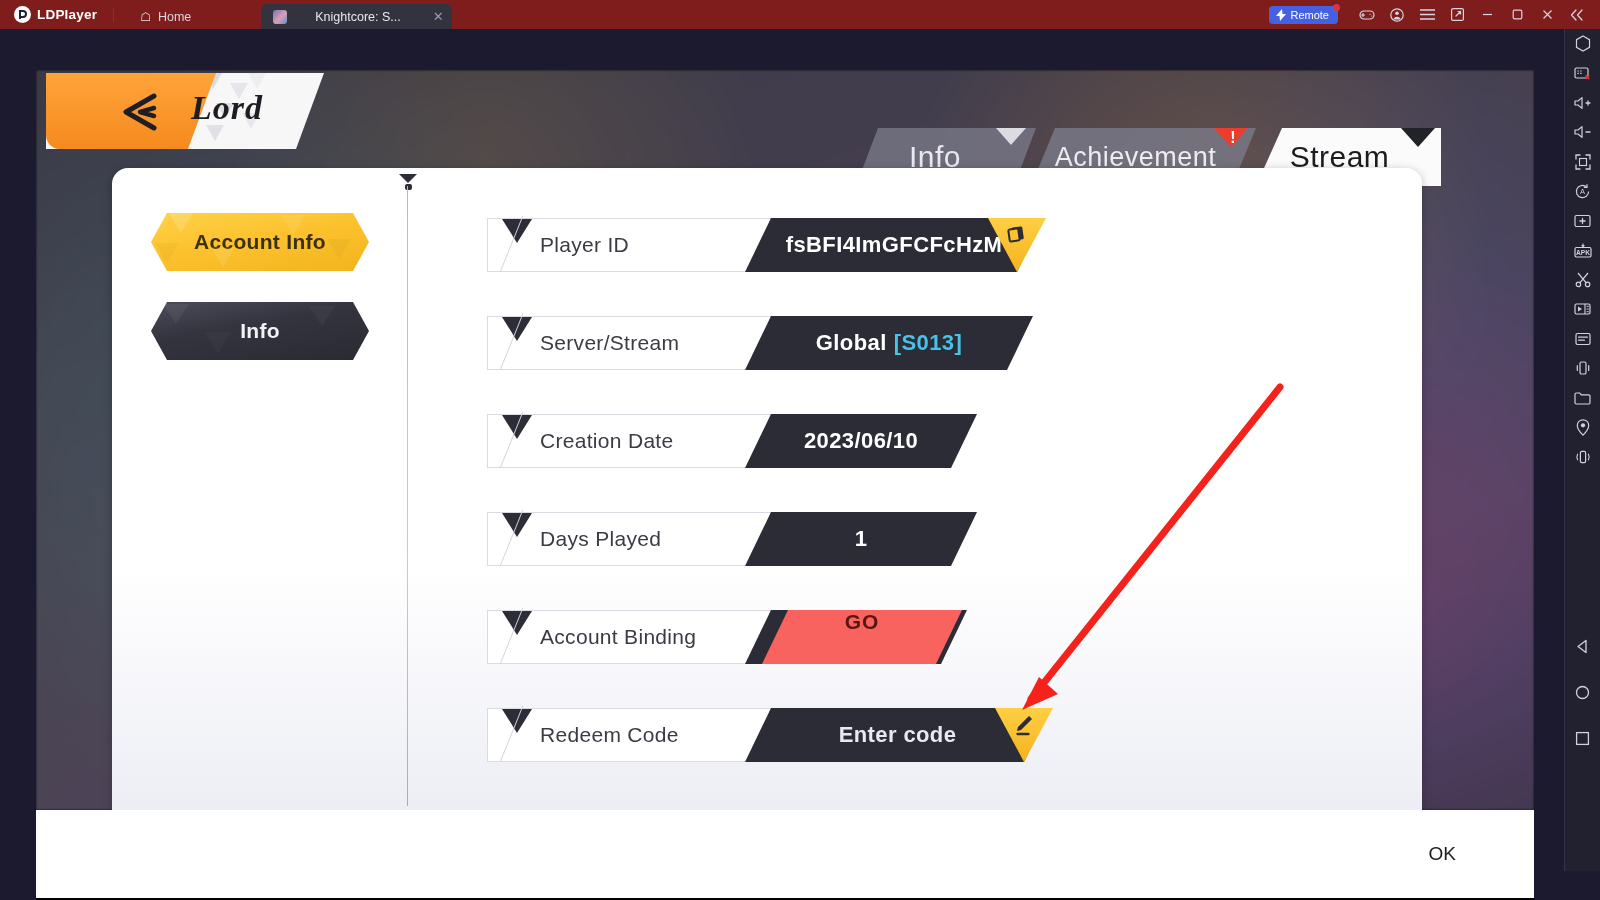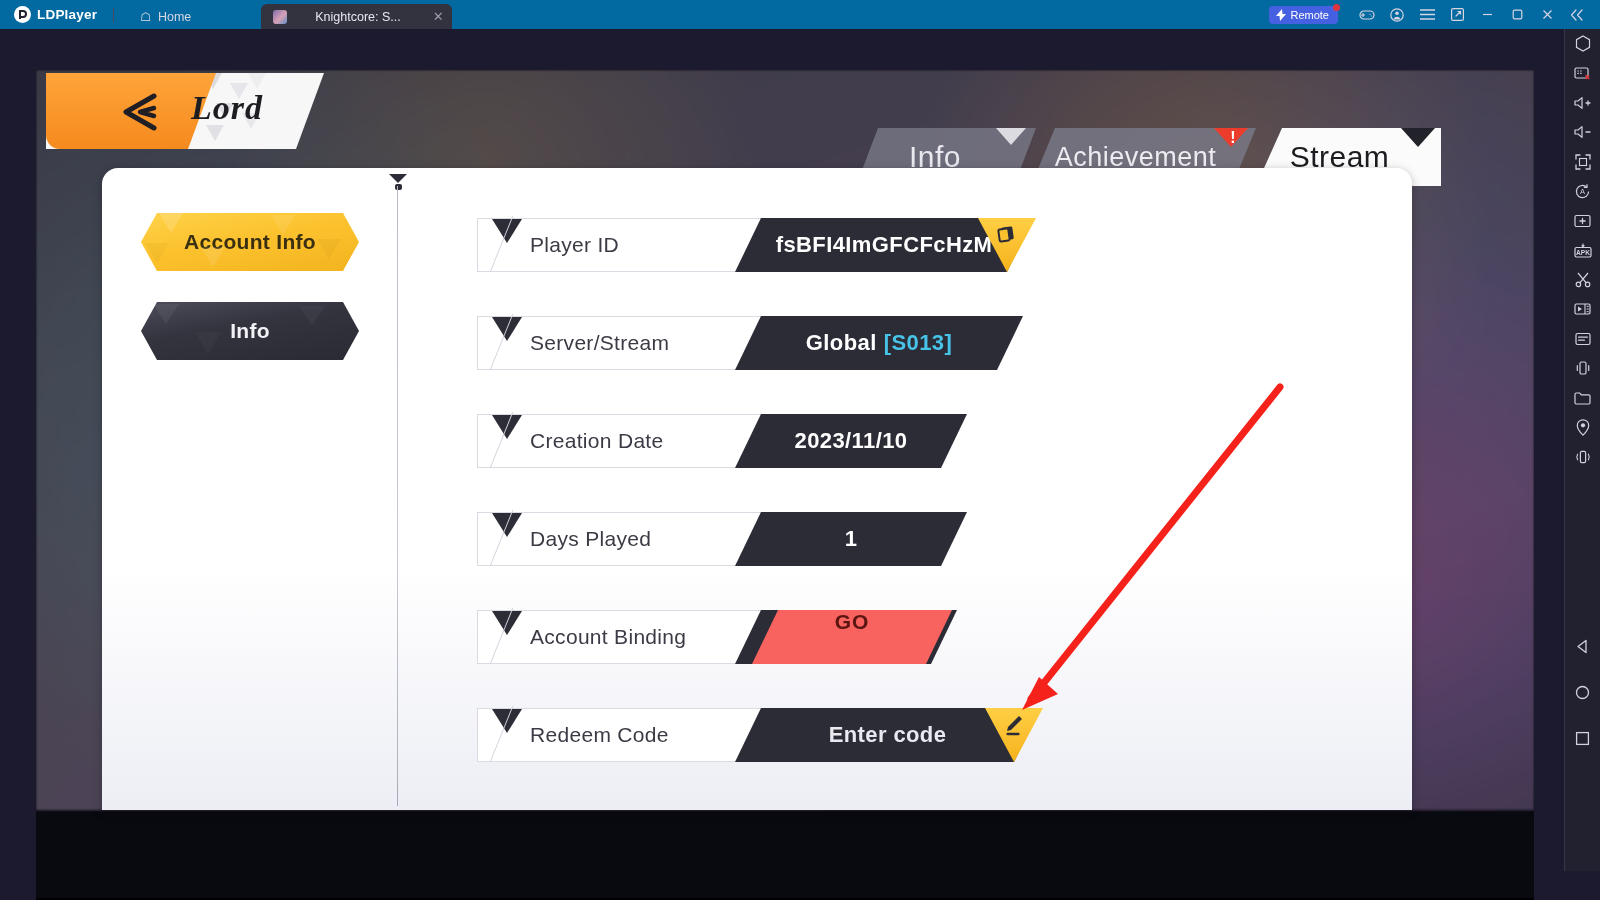--- a/index.html
+++ b/index.html
@@ -8,21 +8,21 @@
     overflow: hidden;
     background: #000;
     font-family: "Liberation Sans", sans-serif;
   }
 
   #root { position: relative; width: 1600px; height: 900px; background: #1b1a2e; }
 
   
   .titlebar {
     position: absolute; left: 0; top: 0; width: 1600px; height: 29px;
-    background: #0369a1;
+    background: #7f1d1d;
     display: flex; align-items: center;
   }
   .brand { display: flex; align-items: center; gap: 6px; padding-left: 14px; }
   .brand-logo {
     width: 17px; height: 17px; border-radius: 50%;
     background: #ffffff; color: #22212f;
     display: flex; align-items: center; justify-content: center;
     font-size: 12px; font-weight: bold;
   }
   .brand-name { color: #fff; font-size: 13.5px; font-weight: bold; letter-spacing: .2px; }
@@ -162,21 +162,21 @@
     left: 400px; width: 185px;
     background: #fbfbfb;
     clip-path: polygon(26px 0, 185px 0, 185px 58px, 0 58px);
     color: #1b1b20; font-weight: 500; padding-right: 18px;
   }
   .gtab-set .notch { border-top: 19px solid #22222a; right: 6px;
     border-left: 17px solid transparent; border-right: 17px solid transparent; }
 
   
   .panel {
-    position: absolute; left: 66px; top: 98px; width: 1310px; height: 642px;
+    position: absolute; left: 76px; top: 98px; width: 1310px; height: 642px;
     background: linear-gradient(180deg,#ffffff 0%,#ffffff 62%,#edeef5 100%);
     border-radius: 16px 16px 0 0;
     box-shadow: 0 2px 10px rgba(0,0,0,.25);
     overflow: hidden;
   }
 
   .divider {
     position: absolute; left: 295px; top: 18px; width: 1px; height: 620px;
     background: linear-gradient(180deg,#b9bac6,#c9cad5 60%,#a9aab8);
   }
@@ -577,21 +577,21 @@
           </div>
         </div>
 
         <div class="row">
           <div class="row-label" style="width:290px;">
             <span class="mark"></span>
             <span class="slash"></span>
             <span class="txt">Creation Date</span>
           </div>
           <div class="row-value" style="left:258px;width:232px;clip-path:polygon(26px 0,232px 0,206px 54px,0 54px);">
-            <span>2023/11/10</span>
+            <span>2023/06/10</span>
           </div>
         </div>
 
         <div class="row">
           <div class="row-label" style="width:290px;">
             <span class="mark"></span>
             <span class="slash"></span>
             <span class="txt">Days Played</span>
           </div>
           <div class="row-value" style="left:258px;width:232px;clip-path:polygon(26px 0,232px 0,206px 54px,0 54px);">
@@ -629,16 +629,19 @@
         </div>
 
       </div>
     </div>
 
     <svg class="annot" viewBox="0 0 1498 740">
       <path d="M1244 317 L995 629" stroke="#f5221b" stroke-width="7" stroke-linecap="round" fill="none"></path>
       <path d="M986 640 L1022 624 L1003 607 Z" fill="#f5221b"></path>
     </svg>
 
+    <div class="okbar">
+      <div class="ok-label">OK</div>
+    </div>
     <div class="black-strip"></div>
   </div>
 
 </div>
 
 </body></html>

